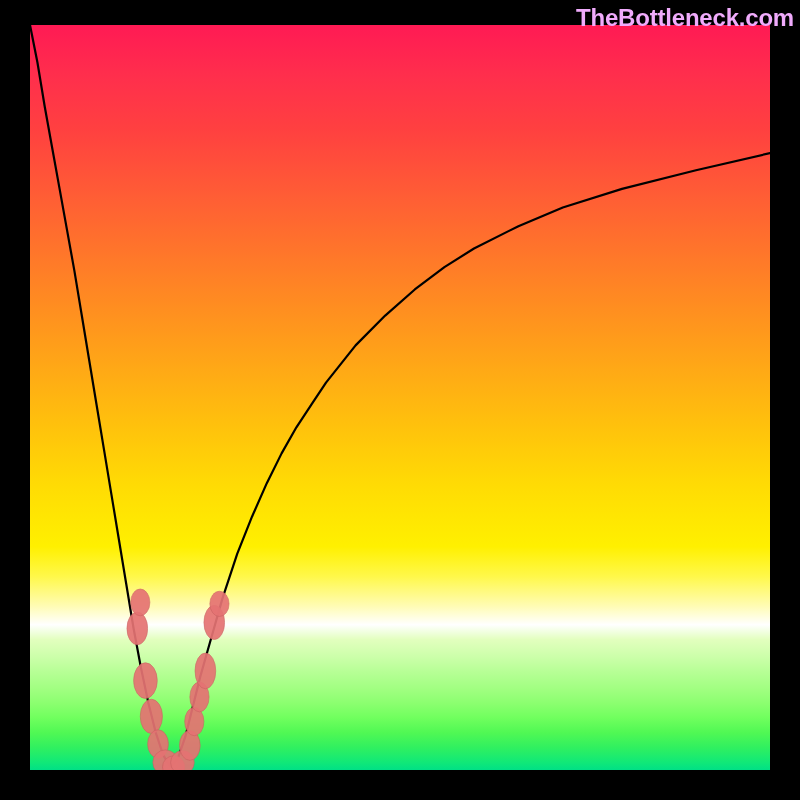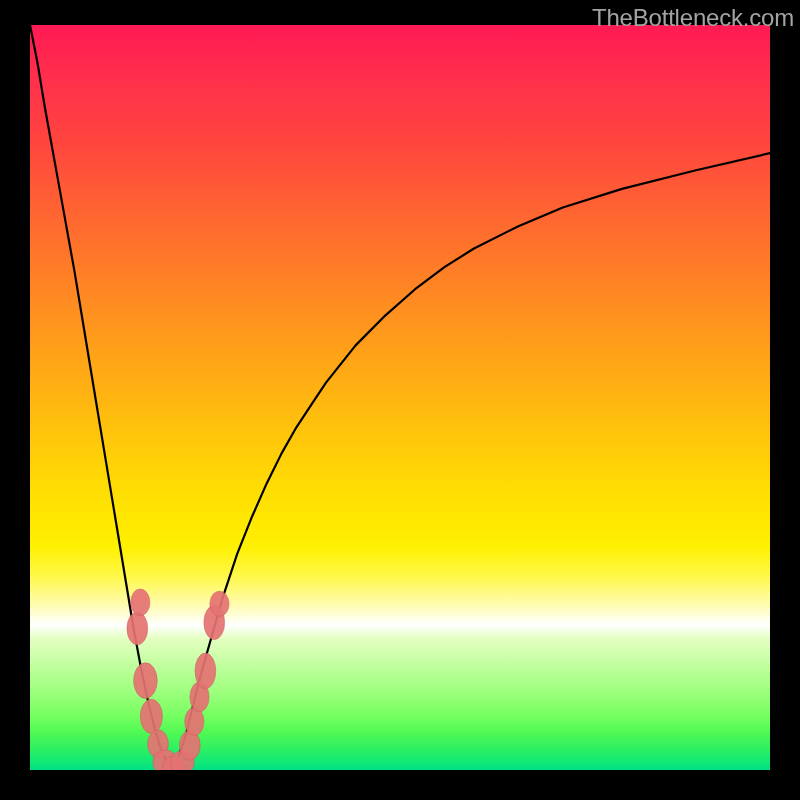--- a/index.html
+++ b/index.html
@@ -54,23 +54,23 @@
     );
   }
   .svg-layer {
     position: absolute;
     inset: 0;
   }
   .watermark {
     position: absolute;
     top: 4px;
     right: 6px;
-    color: #a3a3a3;
+    color: #f0abfc;
     font-size: 24px;
-    font-weight: 400;
+    font-weight: 700;
     letter-spacing: -0.2px;
   }
 </style>
 </head>
 <body>
 
 <div class="frame">
   <div class="plot-area" id="plot-area" style="left: 5px; top: 0px; width: 740px; height: 745px;">
     <div class="gradient-bg"></div>
     <svg class="svg-layer" id="svg-layer" viewBox="0 0 740 745" width="740" height="745">

